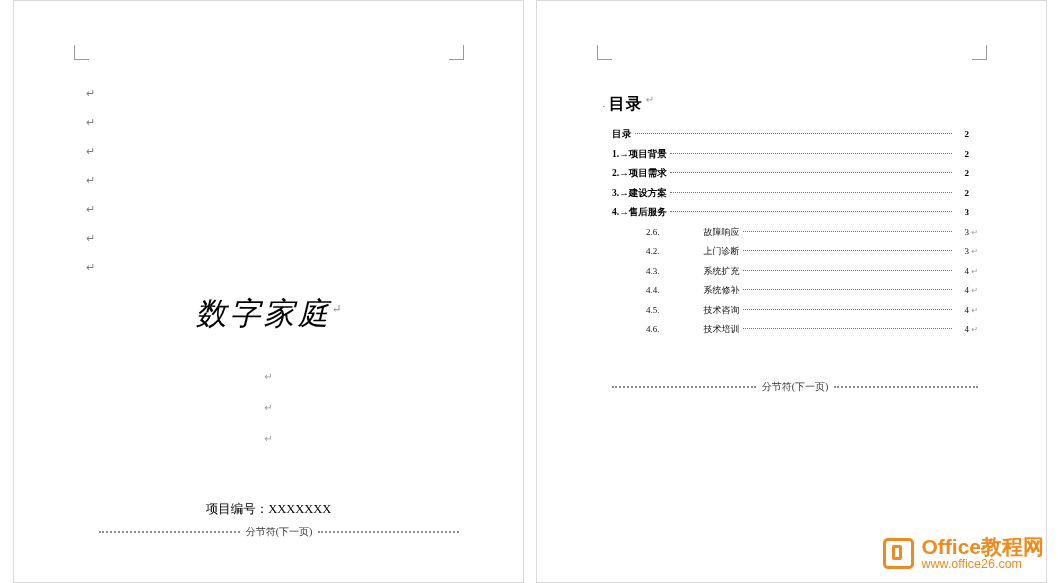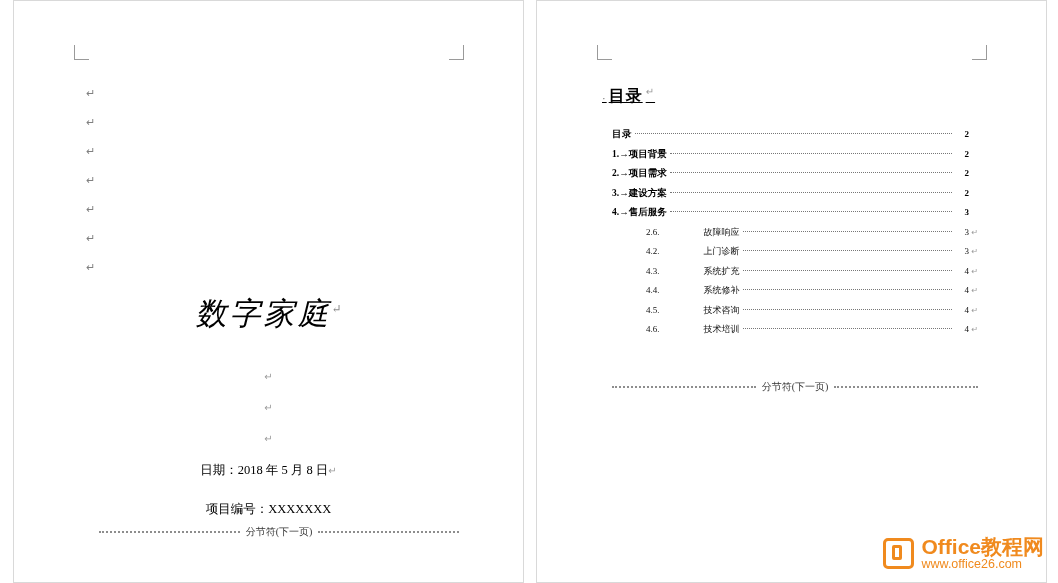--- a/index.html
+++ b/index.html
@@ -127,27 +127,26 @@
     font-size: 10px;
     color: #333333;
   }
   .sec-break-left  { left: 85px;  width: 360px; top: 524px; }
   .sec-break-right { left: 612px; width: 366px; top: 380px; }
 
   
   .toc-heading {
     position: absolute;
     left: 602px;
-    top: 86px;
+    top: 94px;
     font-size: 16px;
     font-weight: bold;
     color: #000000;
     font-family: "Liberation Serif", serif;
     letter-spacing: 1px;
-    text-decoration: underline;
   }
   .toc-heading .bullet {
     color: #666666;
     font-size: 11px;
     font-weight: normal;
     margin-right: 2px;
     vertical-align: middle;
   }
   .toc-heading .pm {
     font-size: 10px;
@@ -273,23 +272,20 @@
     <div class="doc-title">
       <span>数字家庭</span><span class="pm">↵</span>
     </div>
 
     <div class="mid-marks">
       <div>↵</div>
       <div>↵</div>
       <div>↵</div>
     </div>
 
-    <div class="meta-line meta-date">
-      <span>日期：2018 年 5 月 8 日</span><span class="pm">↵</span>
-    </div>
     <div class="meta-line meta-code">
       <span>项目编号：XXXXXXX</span>
     </div>
 
     <div class="sec-break sec-break-left">
       <span class="dots"></span>
       <span class="lbl">分节符(下一页)</span>
       <span class="dots"></span>
     </div>
   </div>

